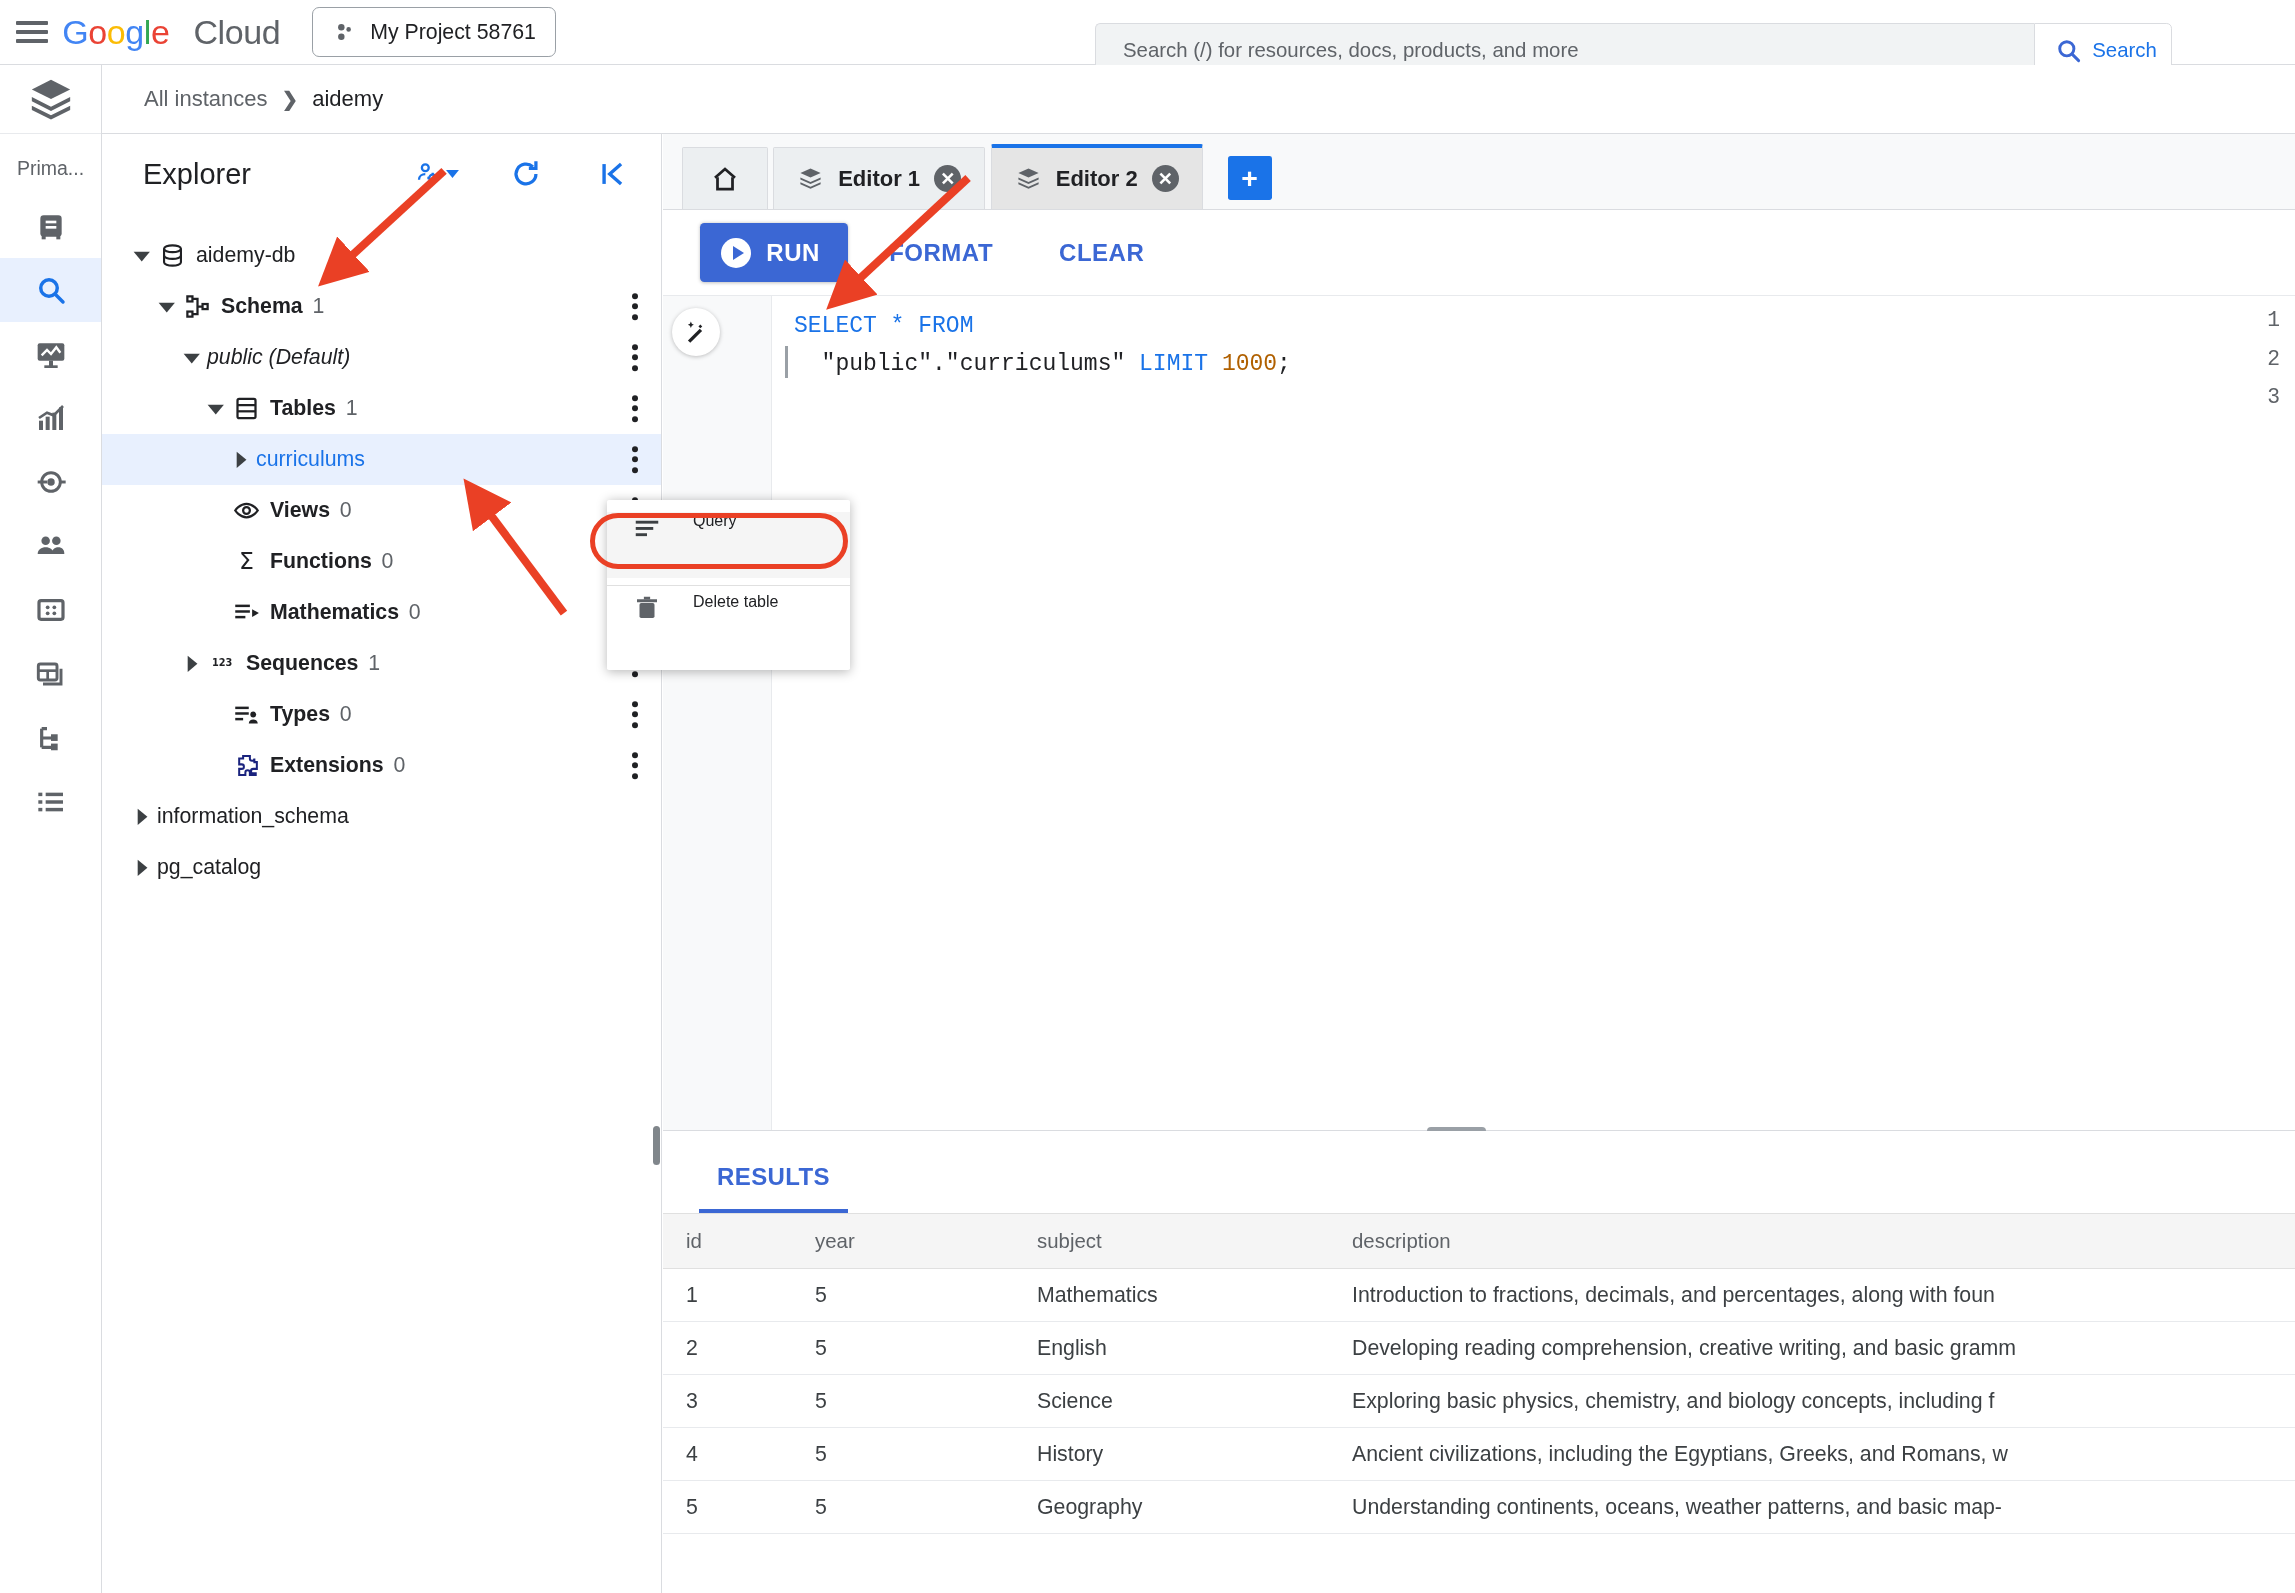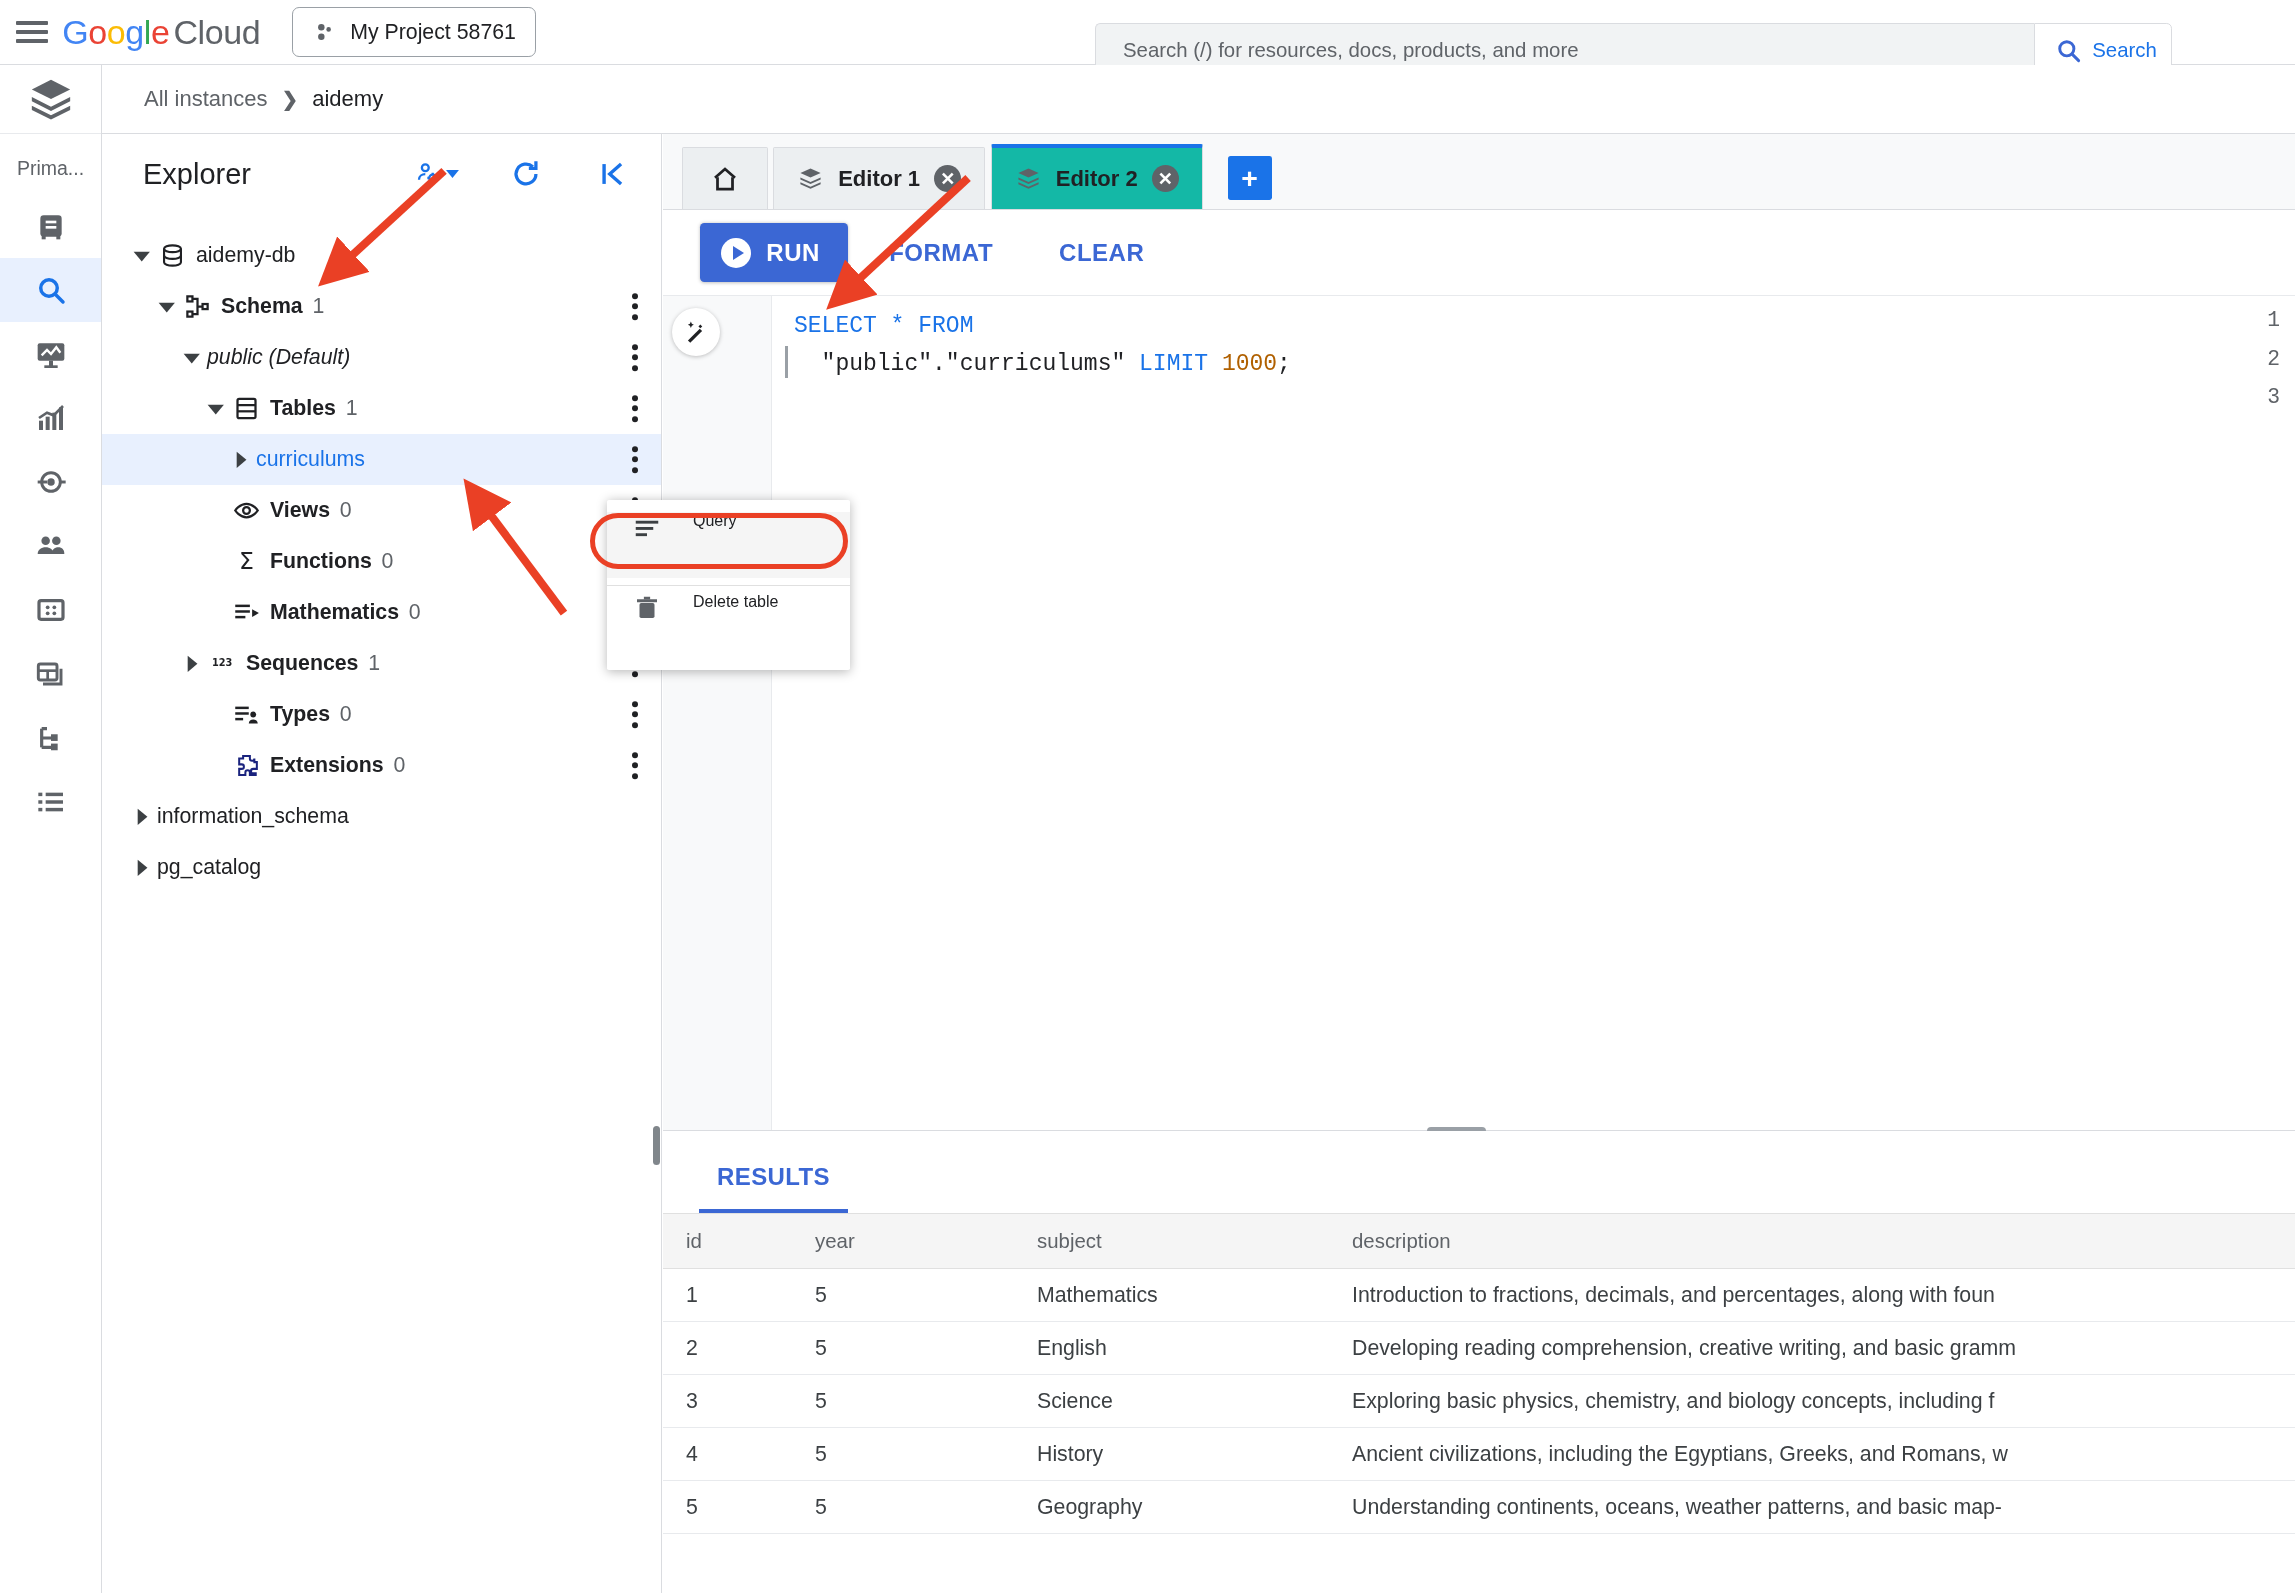--- a/index.html
+++ b/index.html
@@ -23,21 +23,21 @@
     width: 32px; height: 32px; margin-left: 16px; margin-right: 14.2px;
     display: flex; flex-direction: column; justify-content: center; gap: 5.3px;
     cursor: pointer;
   }
   .hamburger span { display: block; height: 3.6px; background: #5f6368; border-radius: 0.9px; }
 
   .brand { display: flex; align-items: baseline; font-size: 34px; letter-spacing: -0.4px; }
   .brand .g1 { color: #4285F4; } .brand .g2 { color: #EA4335; }
   .brand .g3 { color: #FBBC05; } .brand .g4 { color: #4285F4; }
   .brand .g5 { color: #34A853; } .brand .g6 { color: #EA4335; }
-  .brand .cloud { color: #5f6368; margin-left: 4px; font-weight: 400; }
+  .brand .cloud { color: #5f6368; margin-left: 24px; font-weight: 400; }
 
   .project-chip {
     margin-left: 32px;
     height: 50px; min-width: 236px;
     border: 0.9px solid #9aa0a6; border-radius: 7.1px;
     display: flex; align-items: center; gap: 12.4px;
     padding: 0 19.5px; cursor: pointer; background: #fff;
   }
   .project-chip .chip-label { font-size: 21.3px; color: #202124; }
 
@@ -151,21 +151,21 @@
     height: 76px; background: #f8f9fa; display: flex; align-items: flex-end;
     border-bottom: 0.9px solid #dadce0; padding-left: 18.7px;
   }
   .tab {
     height: 62px; display: flex; align-items: center; gap: 14.2px;
     padding: 0 23px; background: #eceff1; border: 0.9px solid #dadce0; border-bottom: none;
     margin-right: 5.3px; cursor: pointer; color: #202124; font-size: 22px; font-weight: bold;
     border-radius: 1.8px 1.8px 0 0;
   }
   .tab.home { padding: 0 27px; }
-  .tab.active { background: #14b8a6; border-top: 4.4px solid #1a73e8; height: 65px; }
+  .tab.active { background: #e5e5e5; border-top: 4.4px solid #1a73e8; height: 65px; }
   .tabclose { width: 27px; height: 27px; border-radius: 50%; background: #5f6368; color:#fff;
     display:flex; align-items:center; justify-content:center; font-size:18px; cursor:pointer; }
   .tabadd {
     width: 44px; height: 44px; background: #1a73e8; color: #fff; border-radius: 2.7px;
     display:flex; align-items:center; justify-content:center; font-size: 28.4px; font-weight: bold;
     margin-left: 19.5px; margin-bottom: 9px; cursor: pointer;
   }
 
   .qtoolbar { height: 85px; display: flex; align-items: center; padding-left: 37px; gap: 16px; background:#fff; }
   .runbtn {

